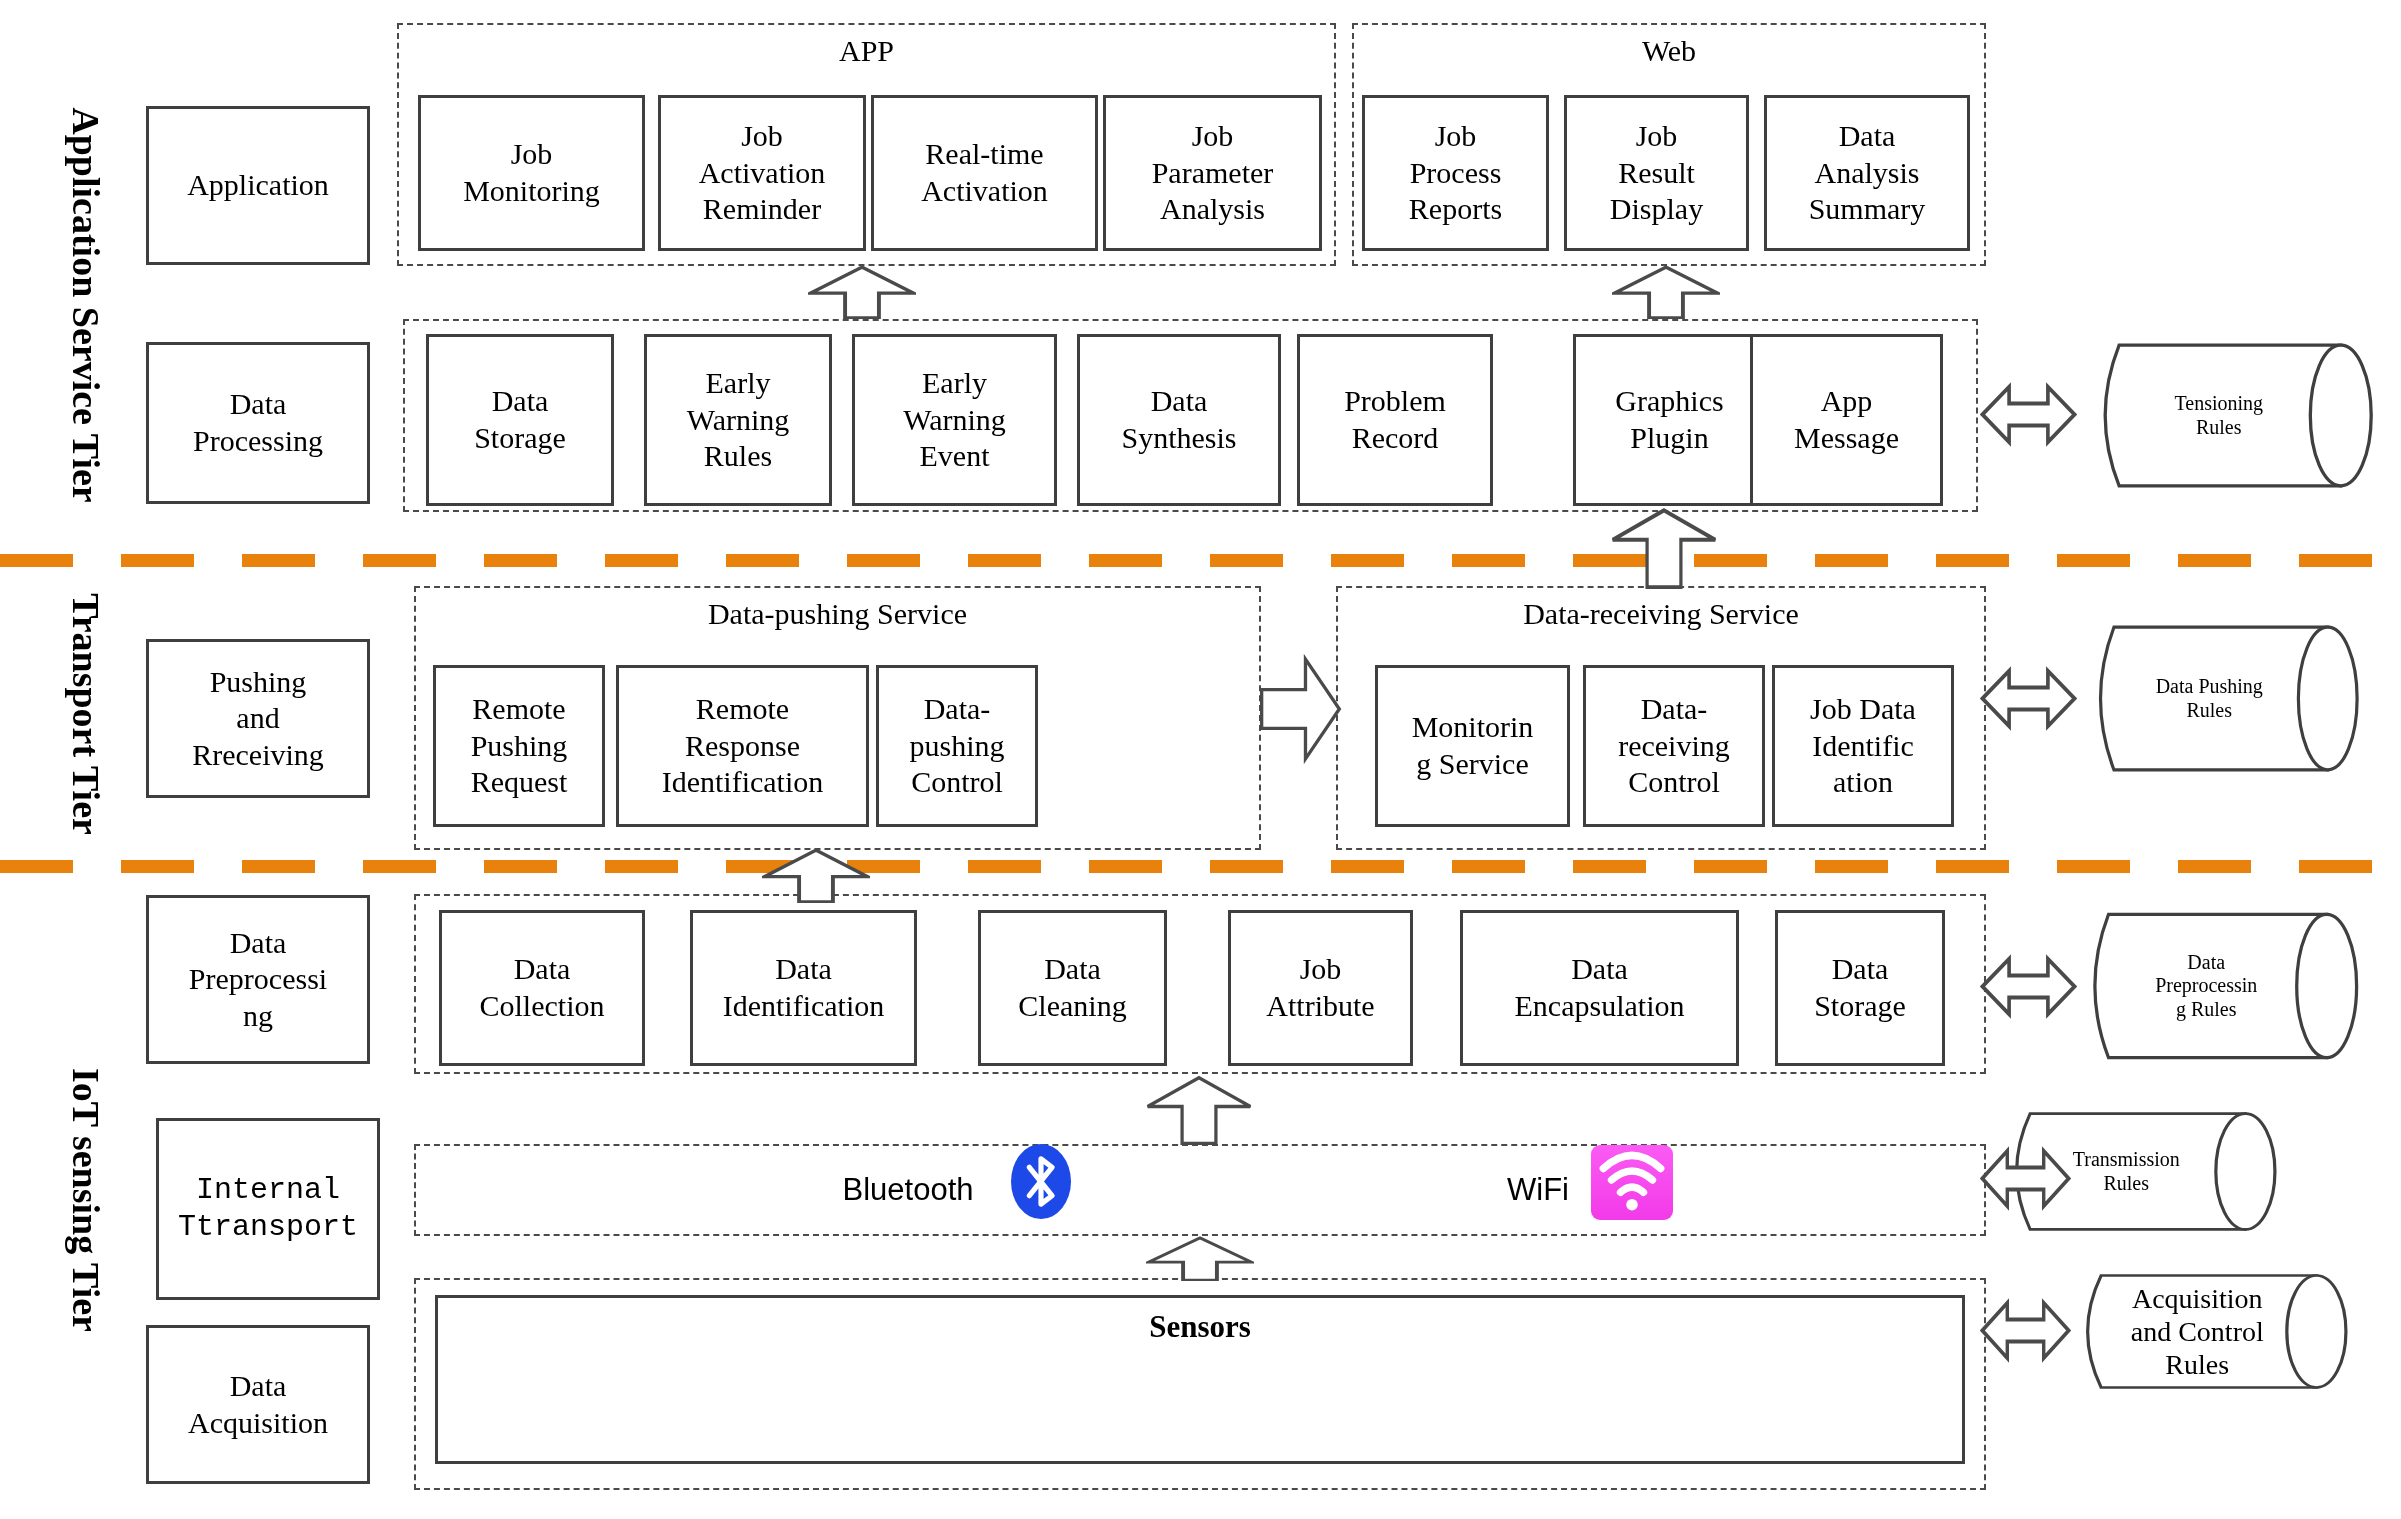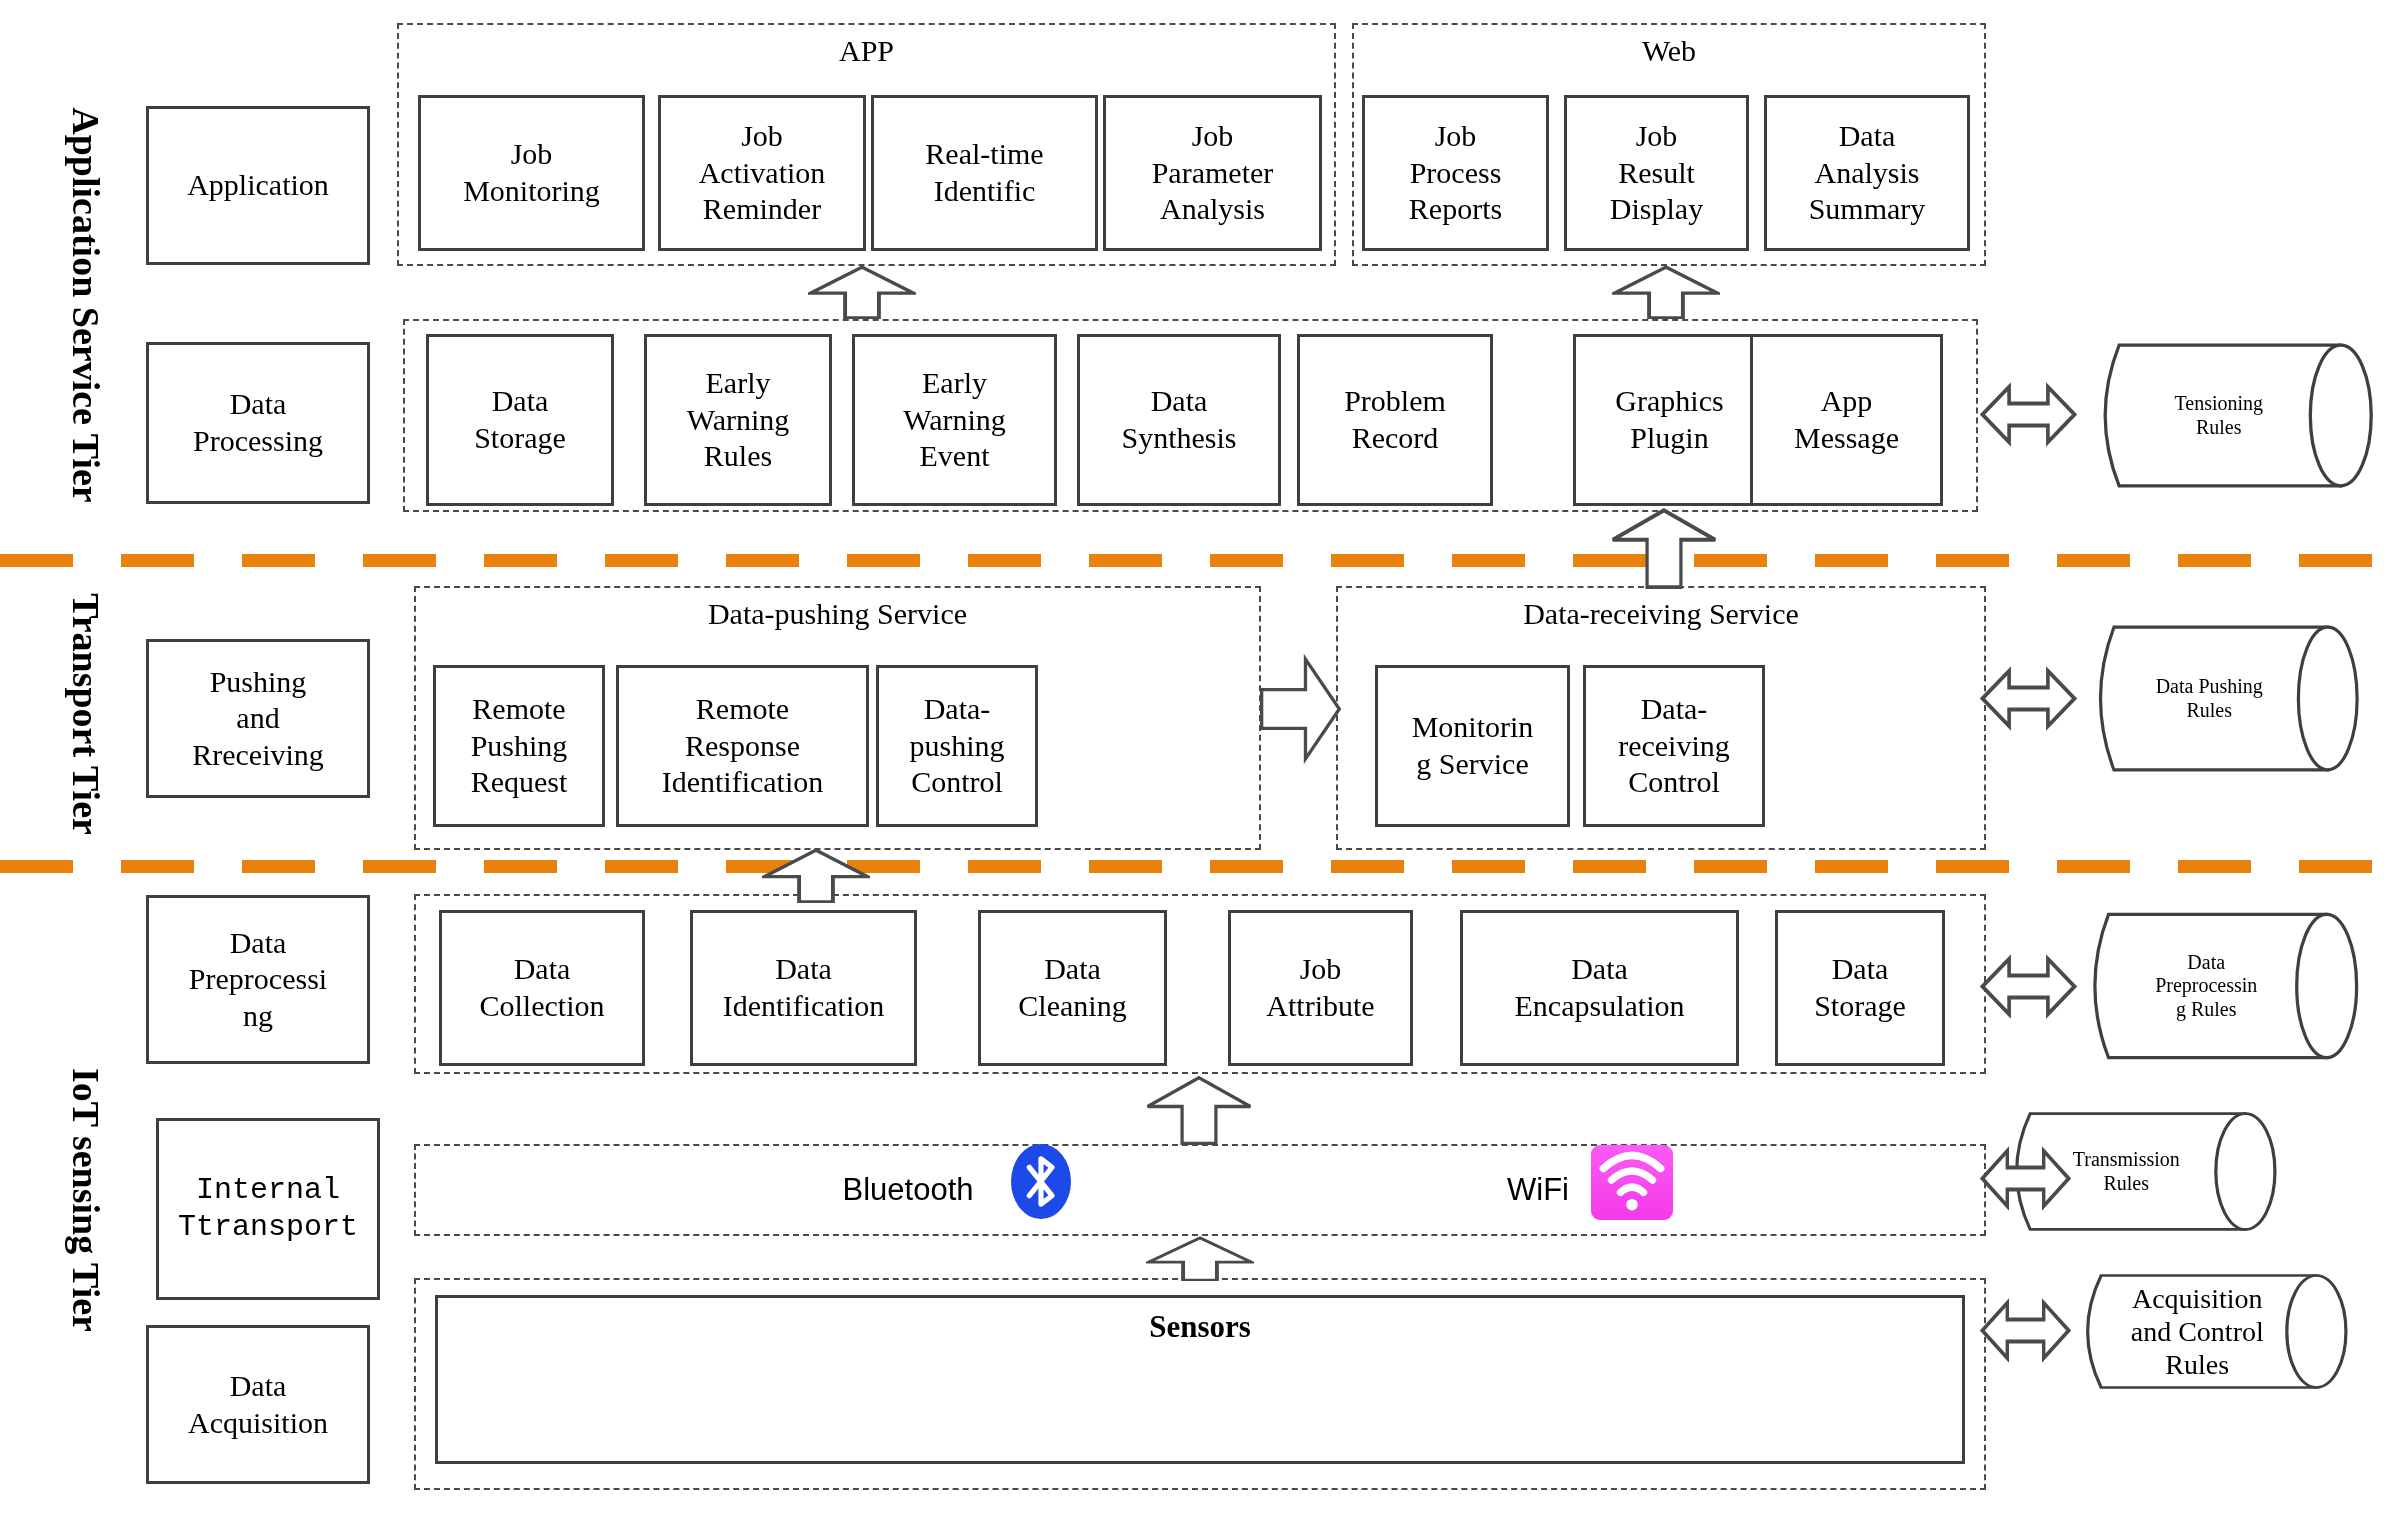--- a/index.html
+++ b/index.html
@@ -56,21 +56,21 @@
 
   <div class="dgroup" style="left:397px;top:23px;width:939px;height:243px;">
     <div class="gtitle">APP</div>
   </div>
   <div class="sbox" style="left:418px;top:95px;width:227px;height:156px;">Job
 Monitoring</div>
   <div class="sbox" style="left:658px;top:95px;width:208px;height:156px;">Job
 Activation
 Reminder</div>
   <div class="sbox" style="left:871px;top:95px;width:227px;height:156px;">Real-time
-Identific</div>
+Activation</div>
   <div class="sbox" style="left:1103px;top:95px;width:219px;height:156px;">Job
 Parameter
 Analysis</div>
 
   <div class="dgroup" style="left:1352px;top:23px;width:634px;height:243px;">
     <div class="gtitle">Web</div>
   </div>
   <div class="sbox" style="left:1362px;top:95px;width:187px;height:156px;">Job
 Process
 Reports</div>
@@ -113,20 +113,23 @@
 Control</div>
 
   <div class="dgroup" style="left:1336px;top:586px;width:650px;height:264px;">
     <div class="gtitle">Data-receiving Service</div>
   </div>
   <div class="sbox" style="left:1375px;top:665px;width:195px;height:162px;">Monitorin
 g Service</div>
   <div class="sbox" style="left:1583px;top:665px;width:182px;height:162px;">Data-
 receiving
 Control</div>
+  <div class="sbox" style="left:1772px;top:665px;width:182px;height:162px;">Job Data
+Identific
+ation</div>
 
   <div class="dgroup" style="left:414px;top:894px;width:1572px;height:180px;"></div>
   <div class="sbox" style="left:439px;top:910px;width:206px;height:156px;">Data
 Collection</div>
   <div class="sbox" style="left:690px;top:910px;width:227px;height:156px;">Data
 Identification</div>
   <div class="sbox" style="left:978px;top:910px;width:189px;height:156px;">Data
 Cleaning</div>
   <div class="sbox" style="left:1228px;top:910px;width:185px;height:156px;">Job
 Attribute</div>

